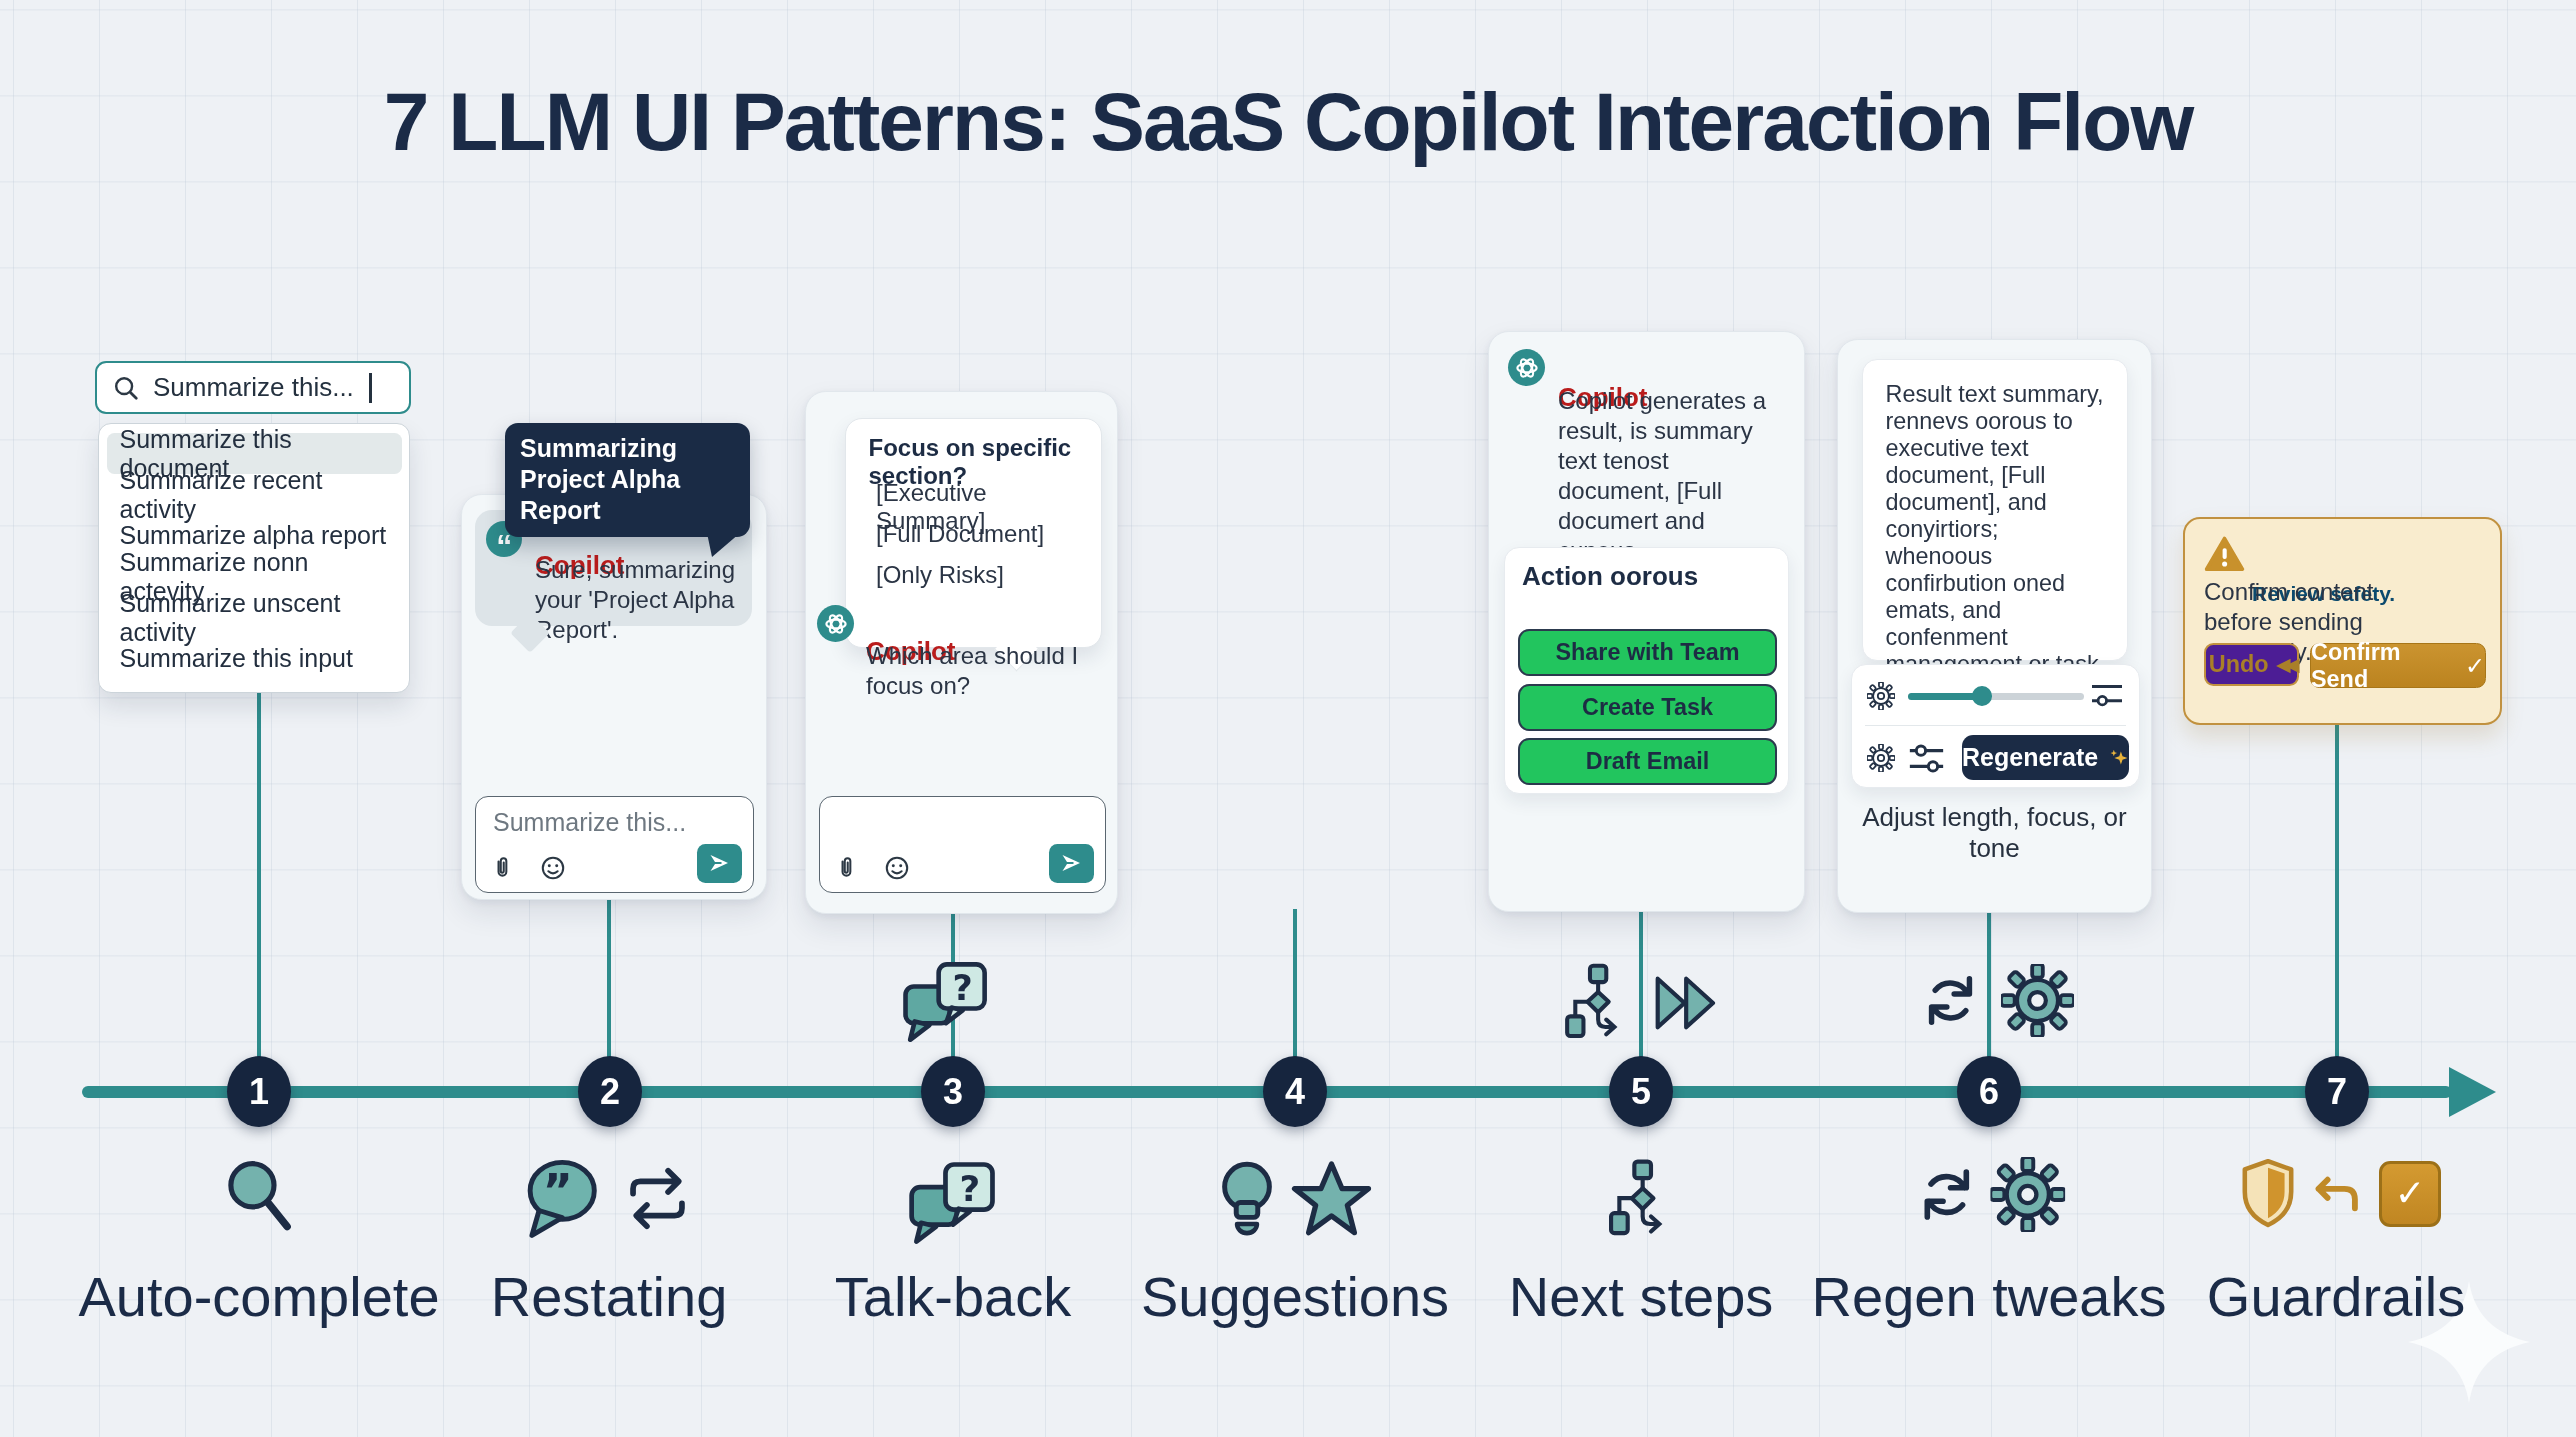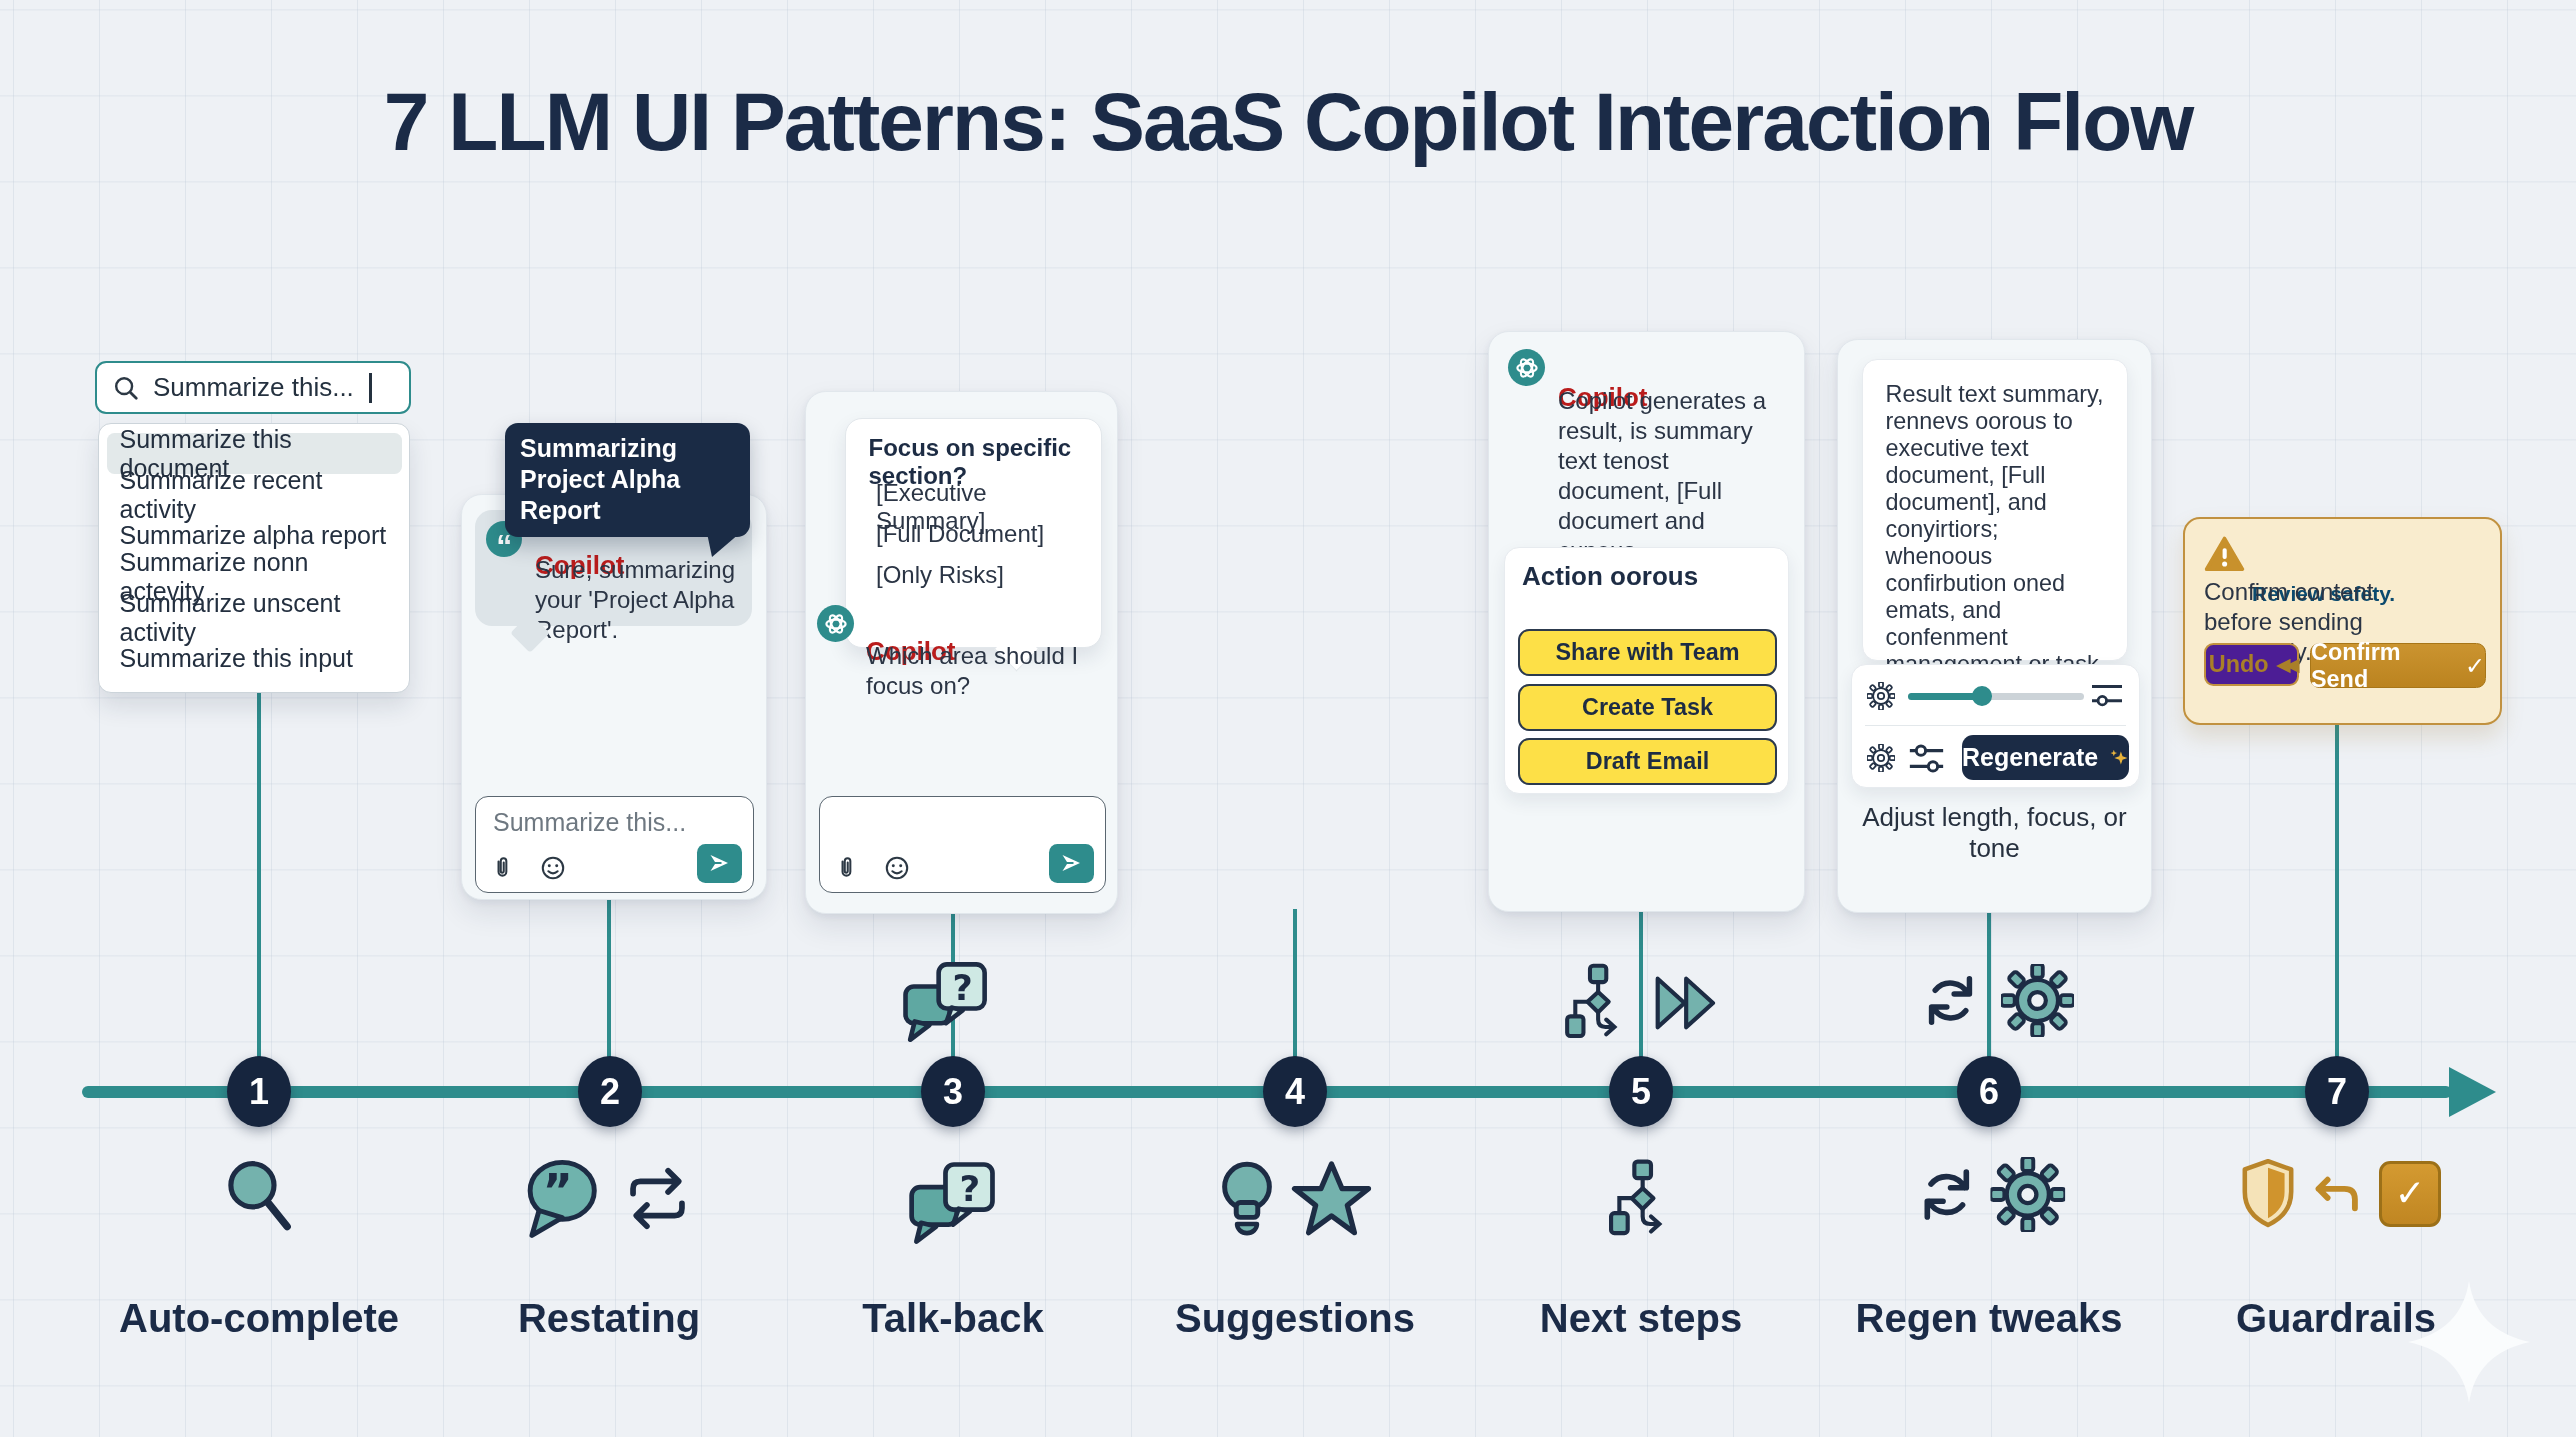--- a/index.html
+++ b/index.html
@@ -57,21 +57,21 @@
   .gtail{position:absolute;left:54px;top:124px;width:28px;height:28px;background:#dde4e8;
     transform:rotate(45deg);border-radius:3.7px;}
   .wbubble{position:absolute;left:39px;top:26px;width:255px;height:228px;background:#fff;
     border:1.4px solid #e2e7eb;border-radius:17px;box-shadow:0 9.4px 19px rgba(25,40,65,.10);}
   .wtail{position:absolute;left:195px;top:242px;width:30px;height:30px;background:#fff;
     border-right:1.4px solid #e2e7eb;border-bottom:1.4px solid #e2e7eb;transform:rotate(45deg);}
 
   .chip{position:absolute;background:#d7ebe6;border:2.3px solid #2e8c8c;border-radius:22.5px;
     display:flex;align-items:center;justify-content:center;font-weight:700;font-size:24px;color:#17324a;}
 
-  .abtn{position:absolute;background:#fde047;border:2.3px solid #2c3a4e;border-radius:11.2px;
+  .abtn{position:absolute;background:#22c55e;border:2.3px solid #2c3a4e;border-radius:11.2px;
     display:flex;align-items:center;justify-content:center;font-weight:700;font-size:23.4px;color:#1d2c44;}
 
   
   #rtext{position:absolute;left:22.5px;top:20.6px;width:223px;font-size:23.4px;line-height:27px;color:#2b3545;}
   .track{position:absolute;left:56px;top:28px;width:176px;height:6.6px;background:#ccd3d8;border-radius:3.7px;}
   .trackfill{position:absolute;left:0;top:0;width:73px;height:6.6px;background:#2e8c8c;border-radius:3.7px;}
   .knob{position:absolute;left:64px;top:-6.6px;width:19.7px;height:19.7px;border-radius:50%;background:#2e8c8c;}
   .divider{position:absolute;left:13px;right:13px;top:60px;height:0.9px;background:#e3e8eb;}
   #regen{position:absolute;left:110px;top:70px;width:167px;height:45px;background:#1b2b45;
     border-radius:11.2px;display:flex;align-items:center;justify-content:center;gap:9.4px;
@@ -92,22 +92,22 @@
 
   
   #tline{position:absolute;left:82px;top:1086px;width:2370px;height:12px;background:#2e8c8c;
     border-radius:6.6px;z-index:1;}
   #tarrow{position:absolute;left:2449px;top:1067px;width:0;height:0;border-top:25px solid transparent;
     border-bottom:25px solid transparent;border-left:47px solid #2e8c8c;z-index:1;}
   .conn{position:absolute;width:3.7px;background:#2e8c8c;z-index:1;}
   .num{position:absolute;top:1056px;width:64px;height:71px;border-radius:50%;background:#16253e;
     color:#fff;font-weight:700;font-size:36px;display:flex;align-items:center;justify-content:center;
     box-shadow:0 4.7px 11.2px rgba(20,35,60,.35);z-index:2;}
-  .steplabel{position:absolute;top:1264px;transform:translateX(-50%);font-size:40px;font-weight:700;
-    color:#1b2b47;white-space:nowrap;z-index:2;margin-top:32px;}
+  .steplabel{position:absolute;top:1264px;transform:translateX(-50%);font-size:56px;font-weight:400;
+    color:#1b2b47;white-space:nowrap;z-index:2;}
   .bicons{position:absolute;top:1157px;transform:translateX(-50%);display:flex;gap:15px;
     align-items:center;z-index:2;}
   .aicons{position:absolute;display:flex;gap:17px;align-items:center;z-index:2;}
 
   #sparkledec{position:absolute;left:2408px;top:1281px;z-index:0;}
 </style>
 </head>
 <body>
 
 <svg width="0" height="0" style="position:absolute">

